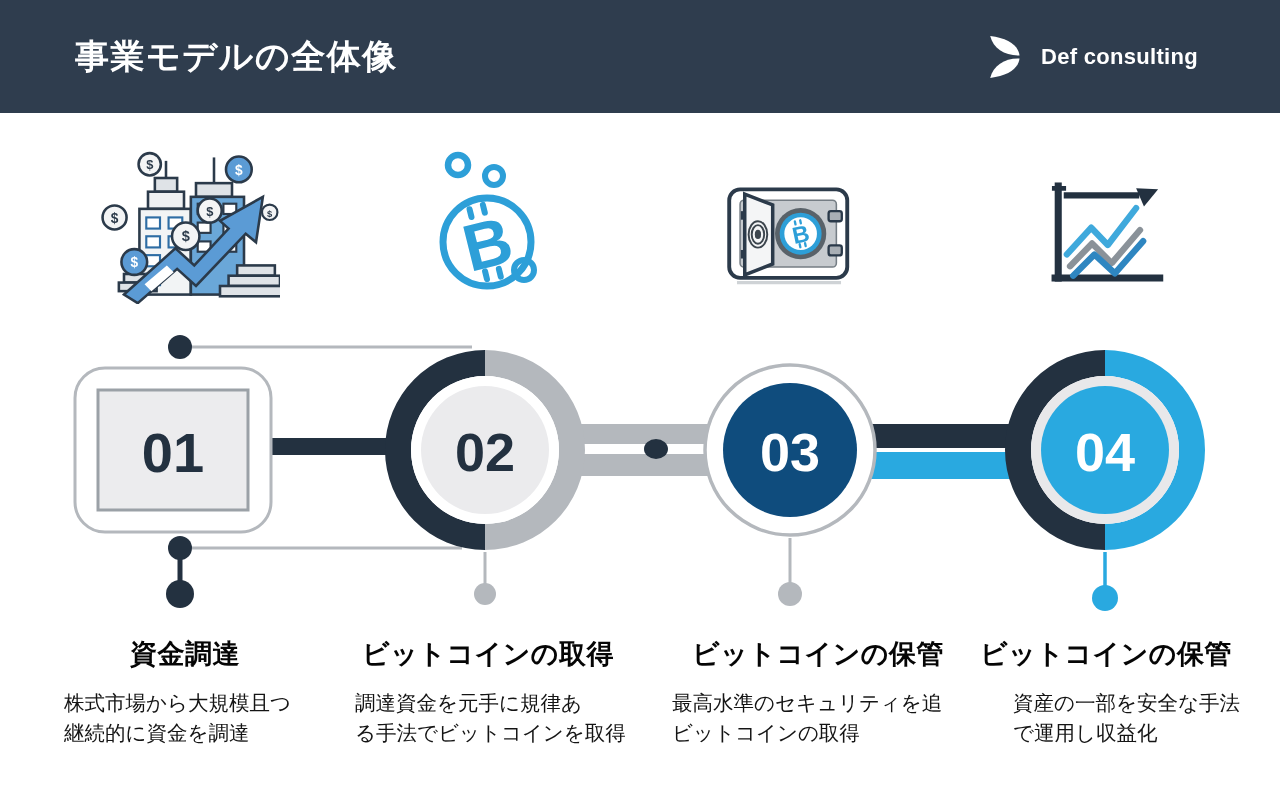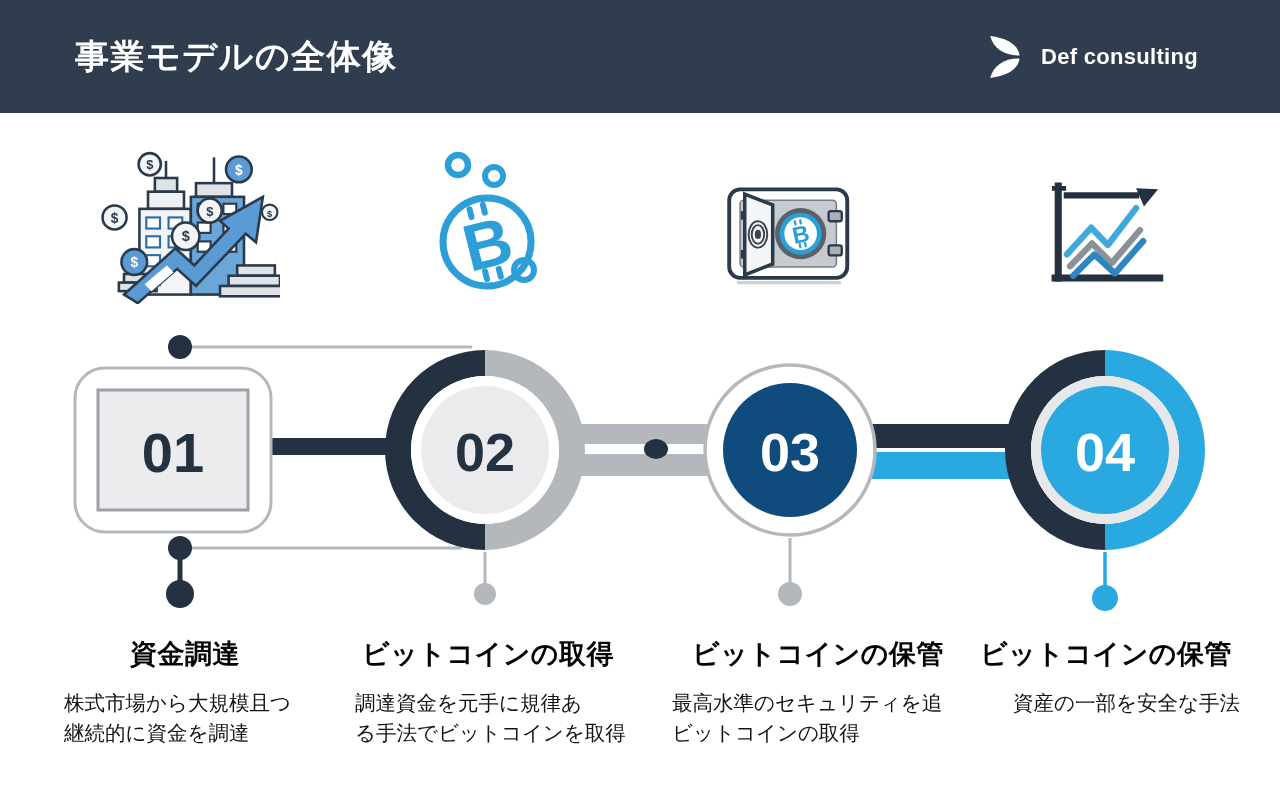--- a/index.html
+++ b/index.html
@@ -240,13 +240,14 @@
 <div class="step-desc" id="d2">
   <div>調達資金を元手に規律あ</div>
   <div>る手法でビットコインを取得</div>
 </div>
 <div class="step-desc" id="d3">
   <div>最高水準のセキュリティを追</div>
   <div>ビットコインの取得</div>
 </div>
 <div class="step-desc" id="d4">
   <div>資産の一部を安全な手法</div>
+  <div>で運用し収益化</div>
 </div>
 
 </body></html>

